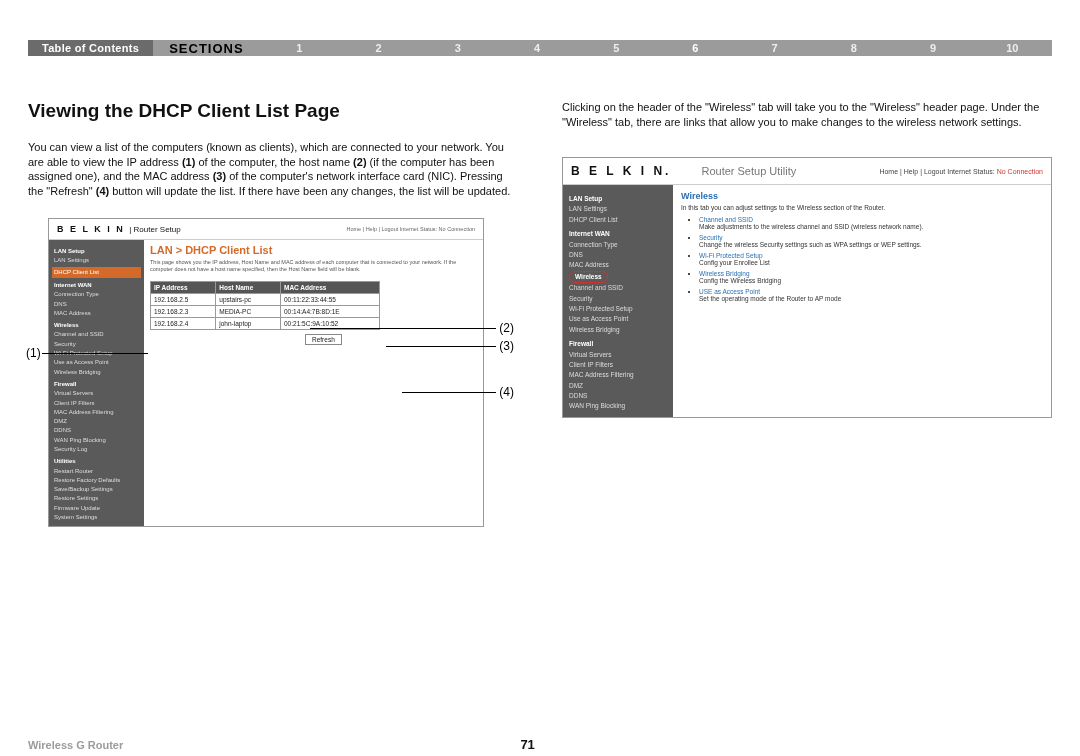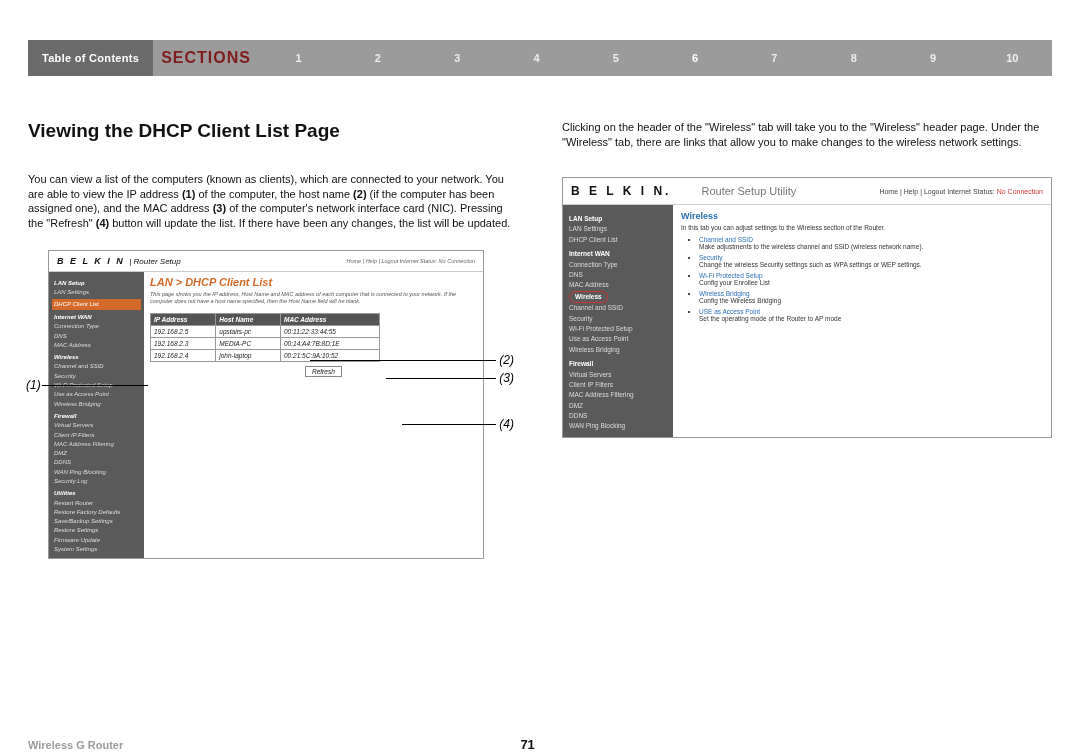--- a/index.html
+++ b/index.html
@@ -1,44 +1,44 @@
 <!DOCTYPE html>
 <html><head>
 <meta charset="utf-8">
 <style>
   * { box-sizing: border-box; margin: 0; padding: 0; }
   html, body { width: 1080px; height: 756px; background: #fff; font-family: Arial, Helvetica, sans-serif; color: #111; }
   .page { padding: 40px 28px 20px 28px; }
   .chapter-title { color: #9b9b9b; font-weight: 700; letter-spacing: 0.5px; font-size: 19px; margin-bottom: 10px; }
-  .nav-bar { width: 100%; background: #9b9b9b; display: flex; align-items: center; height: 36px; font-size: 11px; color: #fff; }
+  .nav-bar { width: 100%; background: #9b9b9b; display: flex; align-items: center; height: 16px; font-size: 11px; color: #fff; }
   .nav-bar .toc { background: #6b6b6b; font-weight: 700; padding: 0 14px; height: 100%; display: flex; align-items: center; letter-spacing: 0.3px; }
-  .nav-bar .sections { font-weight: 700; letter-spacing: 1px; padding: 0 8px; font-size: 16px; color: #7f1d1d; }
+  .nav-bar .sections { font-weight: 700; letter-spacing: 1px; padding: 0 16px; font-size: 13px; color: #000000; }
   .nav-bar .num { flex: 1; text-align: center; font-weight: 700; color: #eee; cursor: pointer; }
   .nav-bar .num.active { color: #fff; }
   .cols { display: flex; gap: 44px; margin-top: 44px; }
   .col { flex: 1; }
-  .sub-h { font-weight: 700; font-size: 19px; margin-bottom: 30px; }
+  .sub-h { font-weight: 700; font-size: 19px; margin-bottom: 18px; }
   .body-text { font-size: 11px; line-height: 1.32; }
   .body-text b { font-weight: 700; }
 
   
   .shot { border: 1px solid #999; margin-top: 20px; }
   .shot-inner { display: flex; font-size: 7px; color: #222; background: #fff; }
   .shot-hdr { display:flex; align-items:center; justify-content:space-between; padding:5px 8px; font-size:8px; border-bottom:1px solid #ccc;}
   .shot-hdr .logo { letter-spacing: 2px; font-weight: 700; font-size: 9px; }
   .shot-side { width: 95px; background: #5a5a5a; color: #ddd; padding: 4px 5px; line-height: 1.55; font-size: 6px; }
   .shot-side .grp { color: #fff; font-weight:700; margin-top:3px; }
   .shot-side .sel { background:#d46a2a; color:#fff; padding:1px 2px; margin:1px -2px; }
   .shot-main { flex:1; padding: 4px 6px 10px 6px; position:relative; }
   .shot-main .title2 { color:#d46a2a; font-weight:700; font-size:11px; }
   .tbl { width: 230px; margin-top: 8px; border-collapse: collapse; font-size:6.5px; }
   .tbl th, .tbl td { border:1px solid #999; padding:2px 3px; text-align:left; background:#fff;}
   .tbl th { background:#555; color:#fff; font-weight:700;}
   .refresh { display:inline-block; border:1px solid #888; padding:1px 6px; font-size:6.5px; margin-top:4px; margin-left:155px;}
-  .callout-wrap { position:relative; padding: 0 34px 0 20px; font-style: italic;}
+  .callout-wrap { position:relative; padding: 0 34px 0 20px;}
   .cl { position:absolute; font-size:12px; color:#000;}
   .cl-line { position:absolute; background:#000; height:1px;}
 
   
   .shot2 { border:1px solid #999; margin-top:28px; }
   .s2-hdr { display:flex; align-items:center; padding:6px 8px; font-size:9px; border-bottom:1px solid #ccc;}
   .s2-hdr .logo2 { letter-spacing:3px; font-weight:700; font-size:12px; }
   .s2-hdr .util { color:#777; font-size:11px; margin-left:30px;}
   .s2-hdr .links { margin-left:auto; font-size:7px; color:#444;}
   .s2-hdr .links .nc { color:#c33;}

